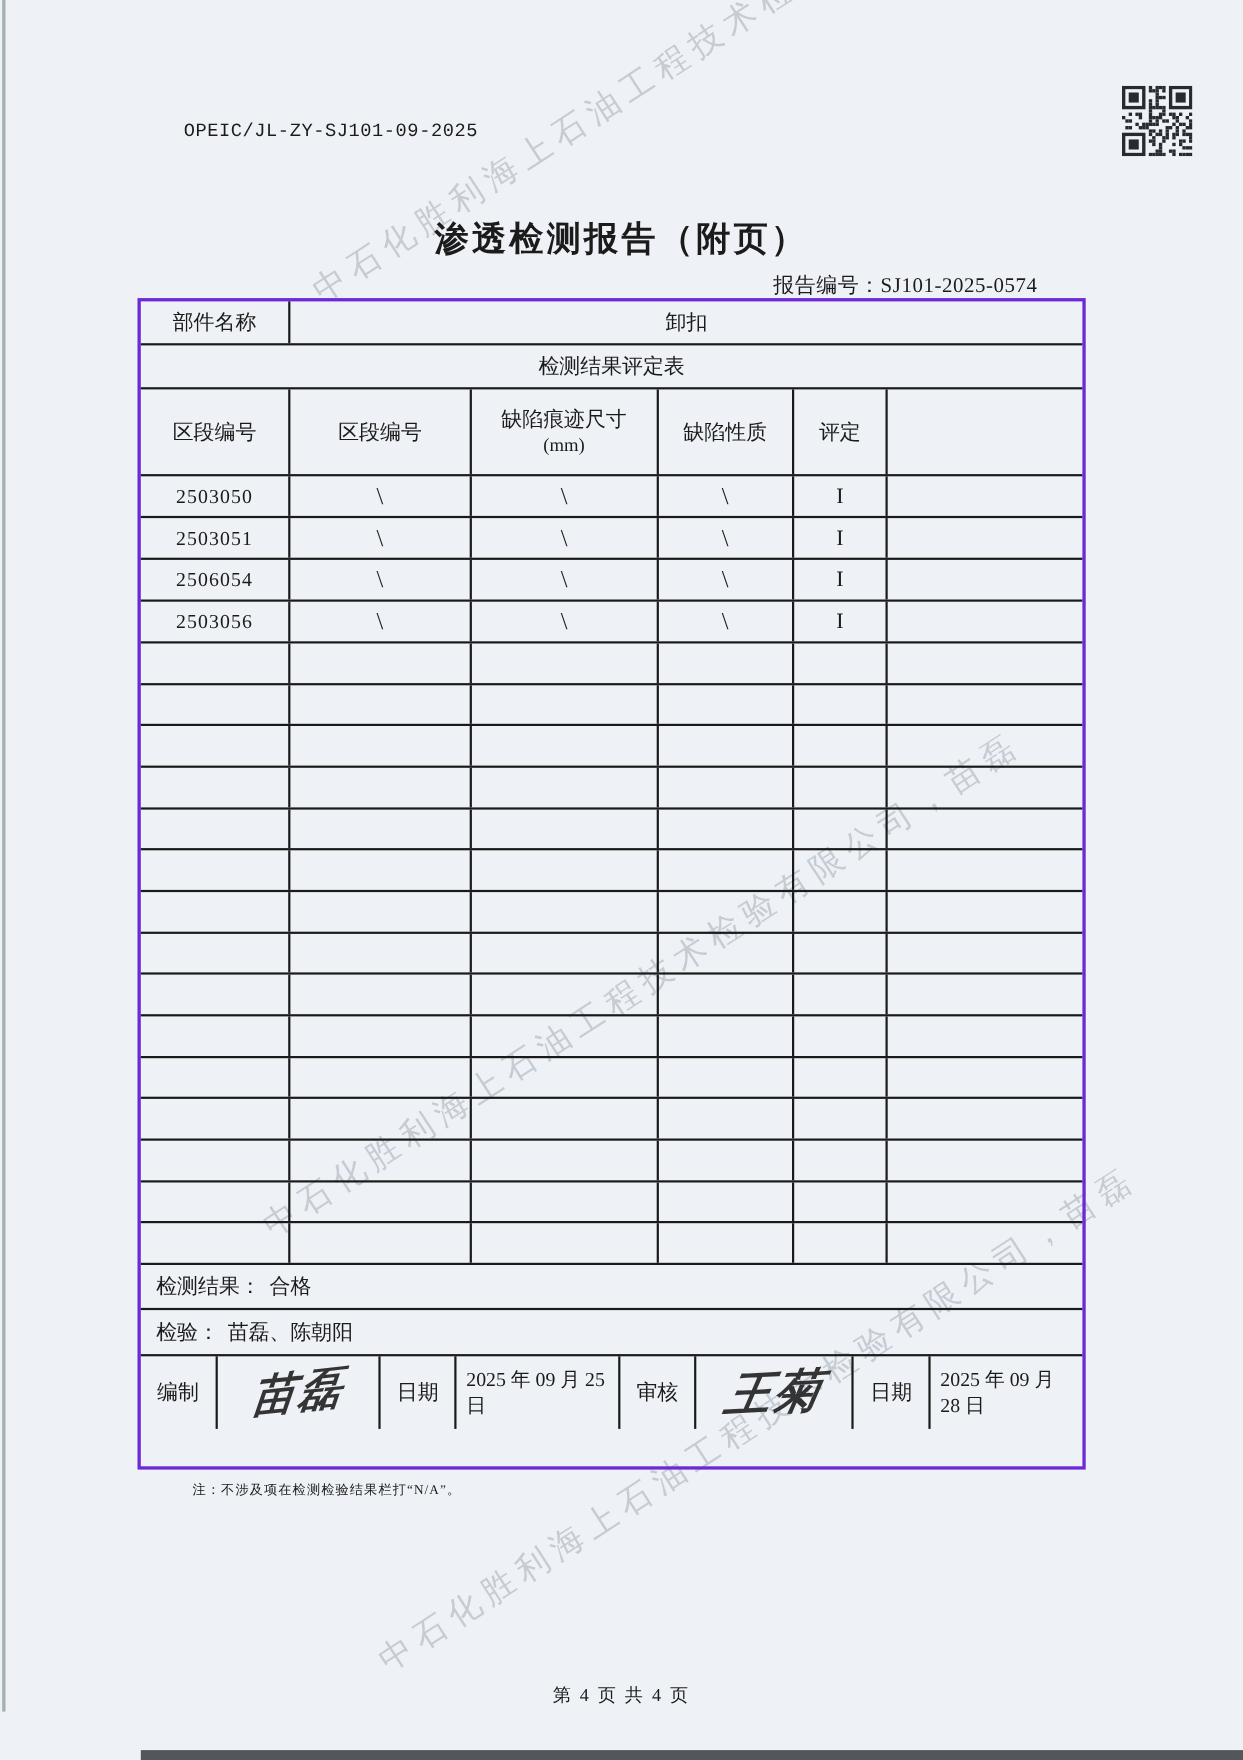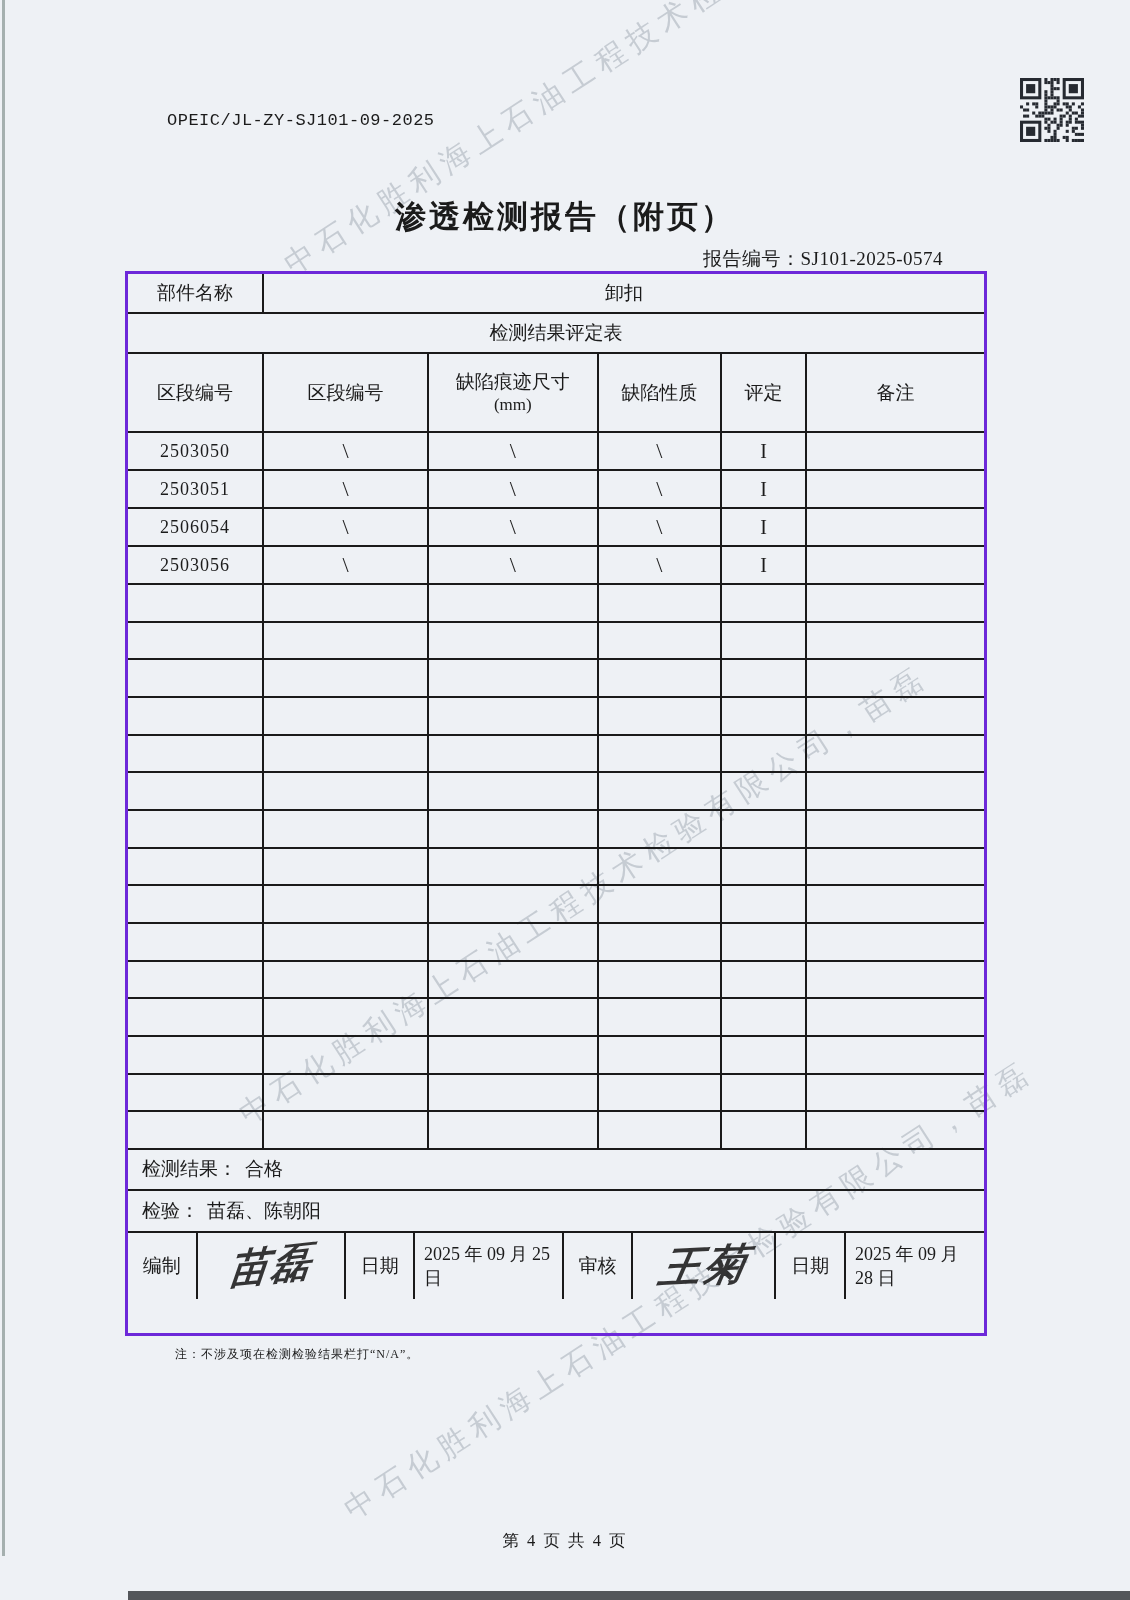--- a/index.html
+++ b/index.html
@@ -226,21 +226,20 @@
       <div class="td c1">区段编号</div>
       <div class="td c2">区段编号</div>
       <div class="td c3">
         <div class="hdrcol">
           <div>缺陷痕迹尺寸</div>
           <div class="sub">(mm)</div>
         </div>
       </div>
       <div class="td c4">缺陷性质</div>
       <div class="td c5">评定</div>
-      <div class="td c6 end">备注</div>
     </div>
 
     <div class="tr h38">
       <div class="td c1 num">2503050</div>
       <div class="td c2 slash">\</div>
       <div class="td c3 slash">\</div>
       <div class="td c4 slash">\</div>
       <div class="td c5 rating">I</div>
       <div class="td c6 end"></div>
     </div>

